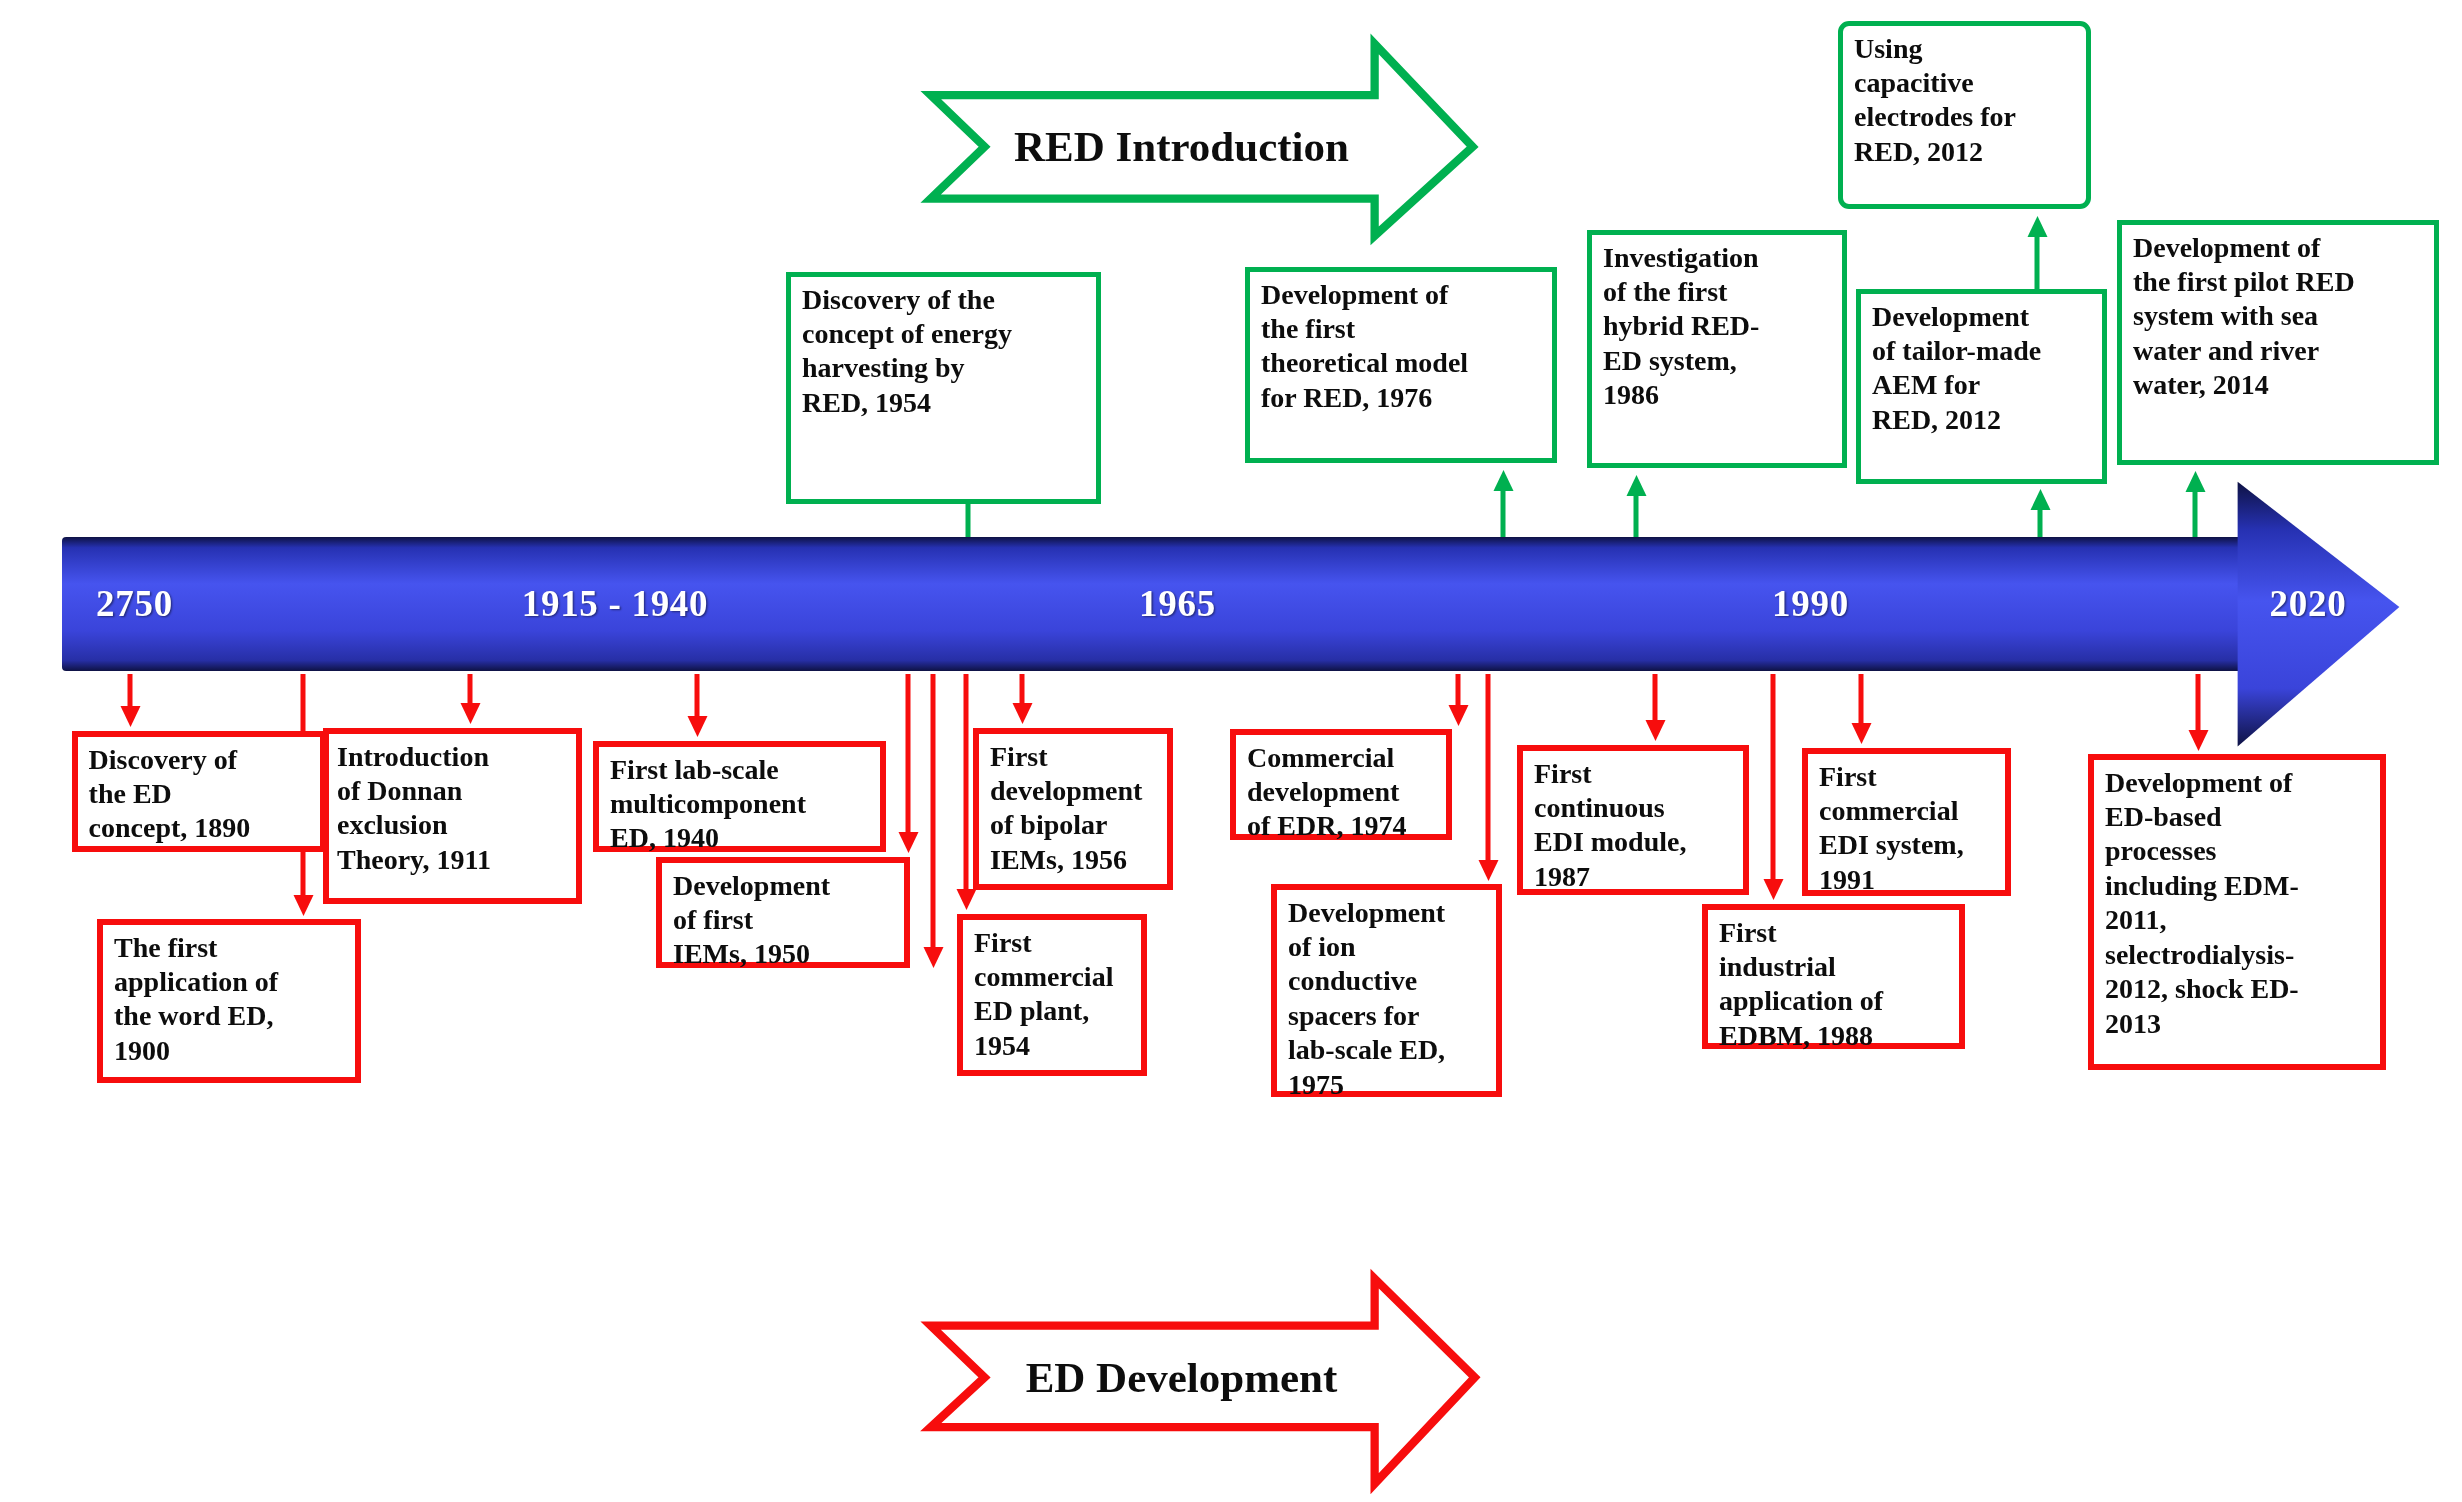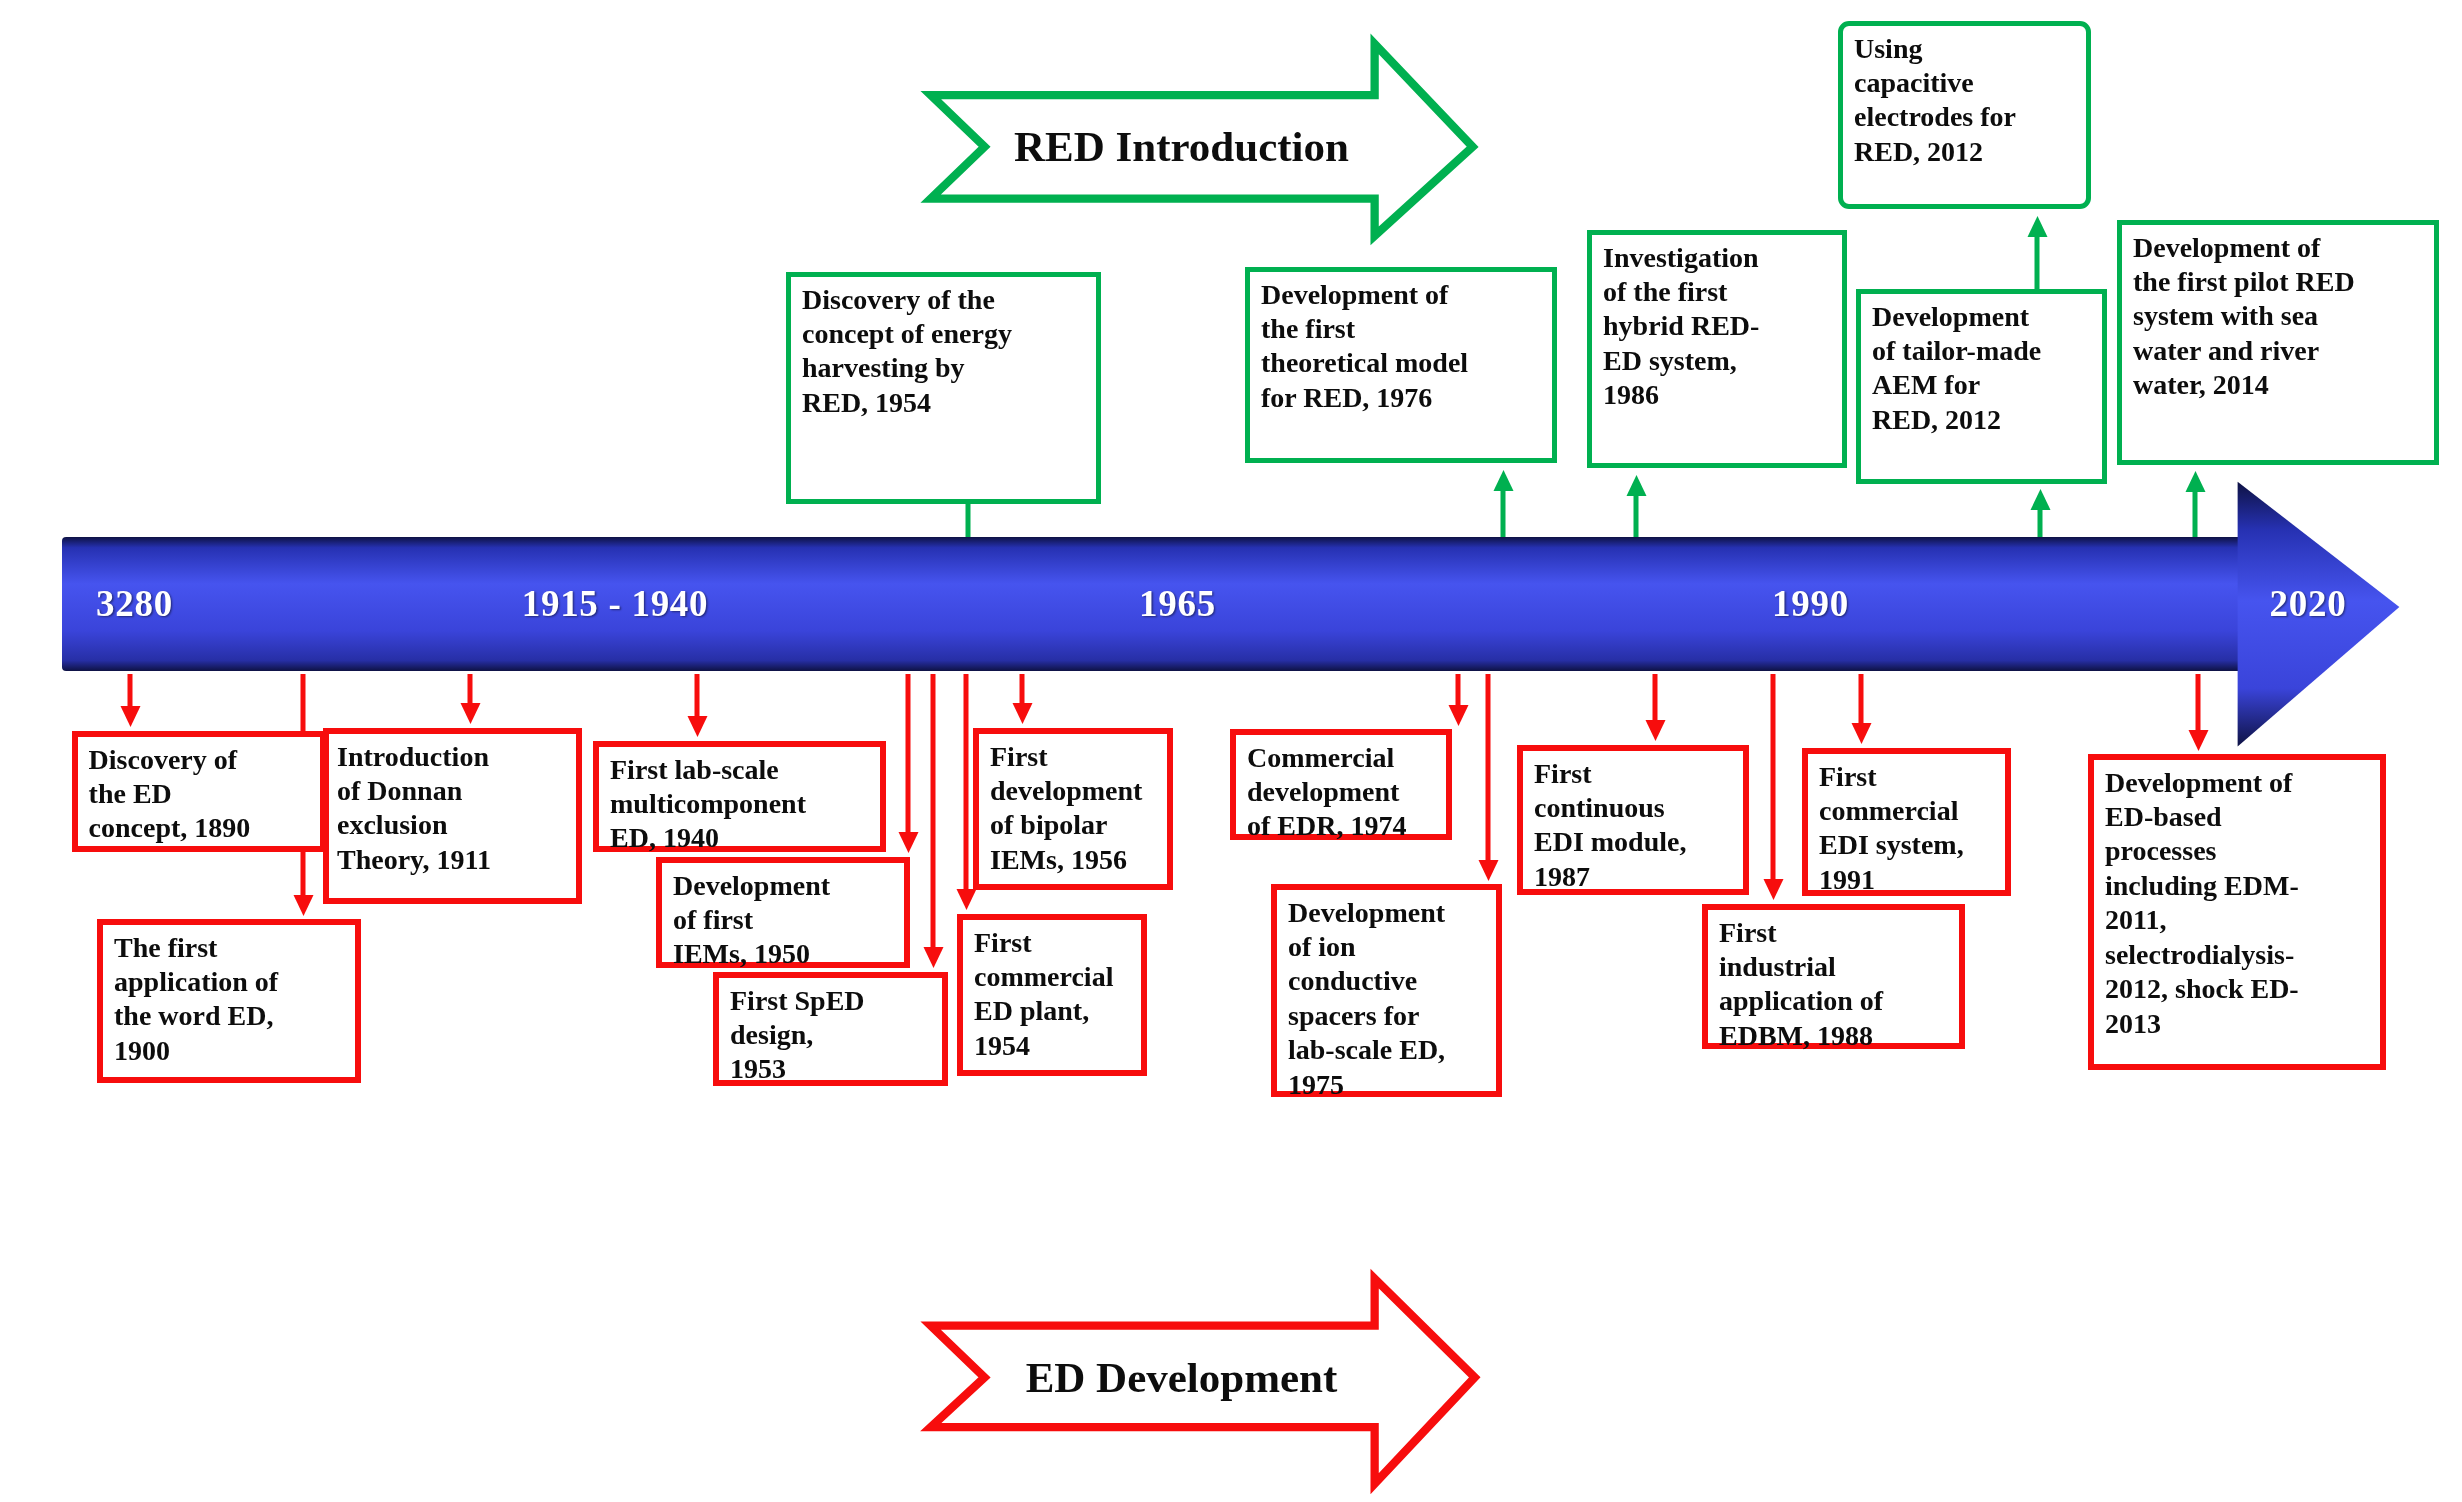--- a/index.html
+++ b/index.html
@@ -58,21 +58,21 @@
         <stop offset="0%" stop-color="#0e1244"></stop>
         <stop offset="18%" stop-color="#2631b2"></stop>
         <stop offset="45%" stop-color="#4654ef"></stop>
         <stop offset="78%" stop-color="#3a44da"></stop>
         <stop offset="100%" stop-color="#0e1244"></stop>
       </linearGradient>
     </defs>
     <polygon points="3238,697 3472,878 3238,1080" fill="url(#bluehead)"></polygon>
   </svg>
 
-  <div class="year" style="left:69px;top:585px;width:131px;">3280</div>
+  <div class="year" style="left:69px;top:585px;width:131px;">2750</div>
   <div class="year" style="left:477px;top:585px;width:276px;">1915 - 1940</div>
   <div class="year" style="left:1112px;top:585px;width:131px;">1965</div>
   <div class="year" style="left:1745px;top:585px;width:131px;">1990</div>
   <div class="year" style="left:2239px;top:585px;width:138px;">2020</div>
 
   <div class="varrow up" style="left:968px;top:470px;height:67px;">
       <div class="head"></div>
       <div class="line"></div>
     </div>
   <div class="varrow up" style="left:1503px;top:470px;height:67px;">
@@ -190,23 +190,20 @@
   <div class="ebox red" style="left:323px;top:728px;width:259px;height:176px;padding-left:8px;">Introduction
 of Donnan
 exclusion
 Theory, 1911</div>
   <div class="ebox red" style="left:593px;top:741px;width:293px;height:111px;">First lab-scale
 multicomponent
 ED, 1940</div>
   <div class="ebox red" style="left:656px;top:857px;width:254px;height:111px;">Development
 of first
 IEMs, 1950</div>
-  <div class="ebox red" style="left:713px;top:972px;width:235px;height:114px;">First SpED
-design,
-1953</div>
   <div class="ebox red" style="left:957px;top:914px;width:190px;height:162px;">First
 commercial
 ED plant,
 1954</div>
   <div class="ebox red" style="left:973px;top:728px;width:200px;height:162px;">First
 development
 of bipolar
 IEMs, 1956</div>
   <div class="ebox red" style="left:1230px;top:729px;width:222px;height:111px;">Commercial
 development

